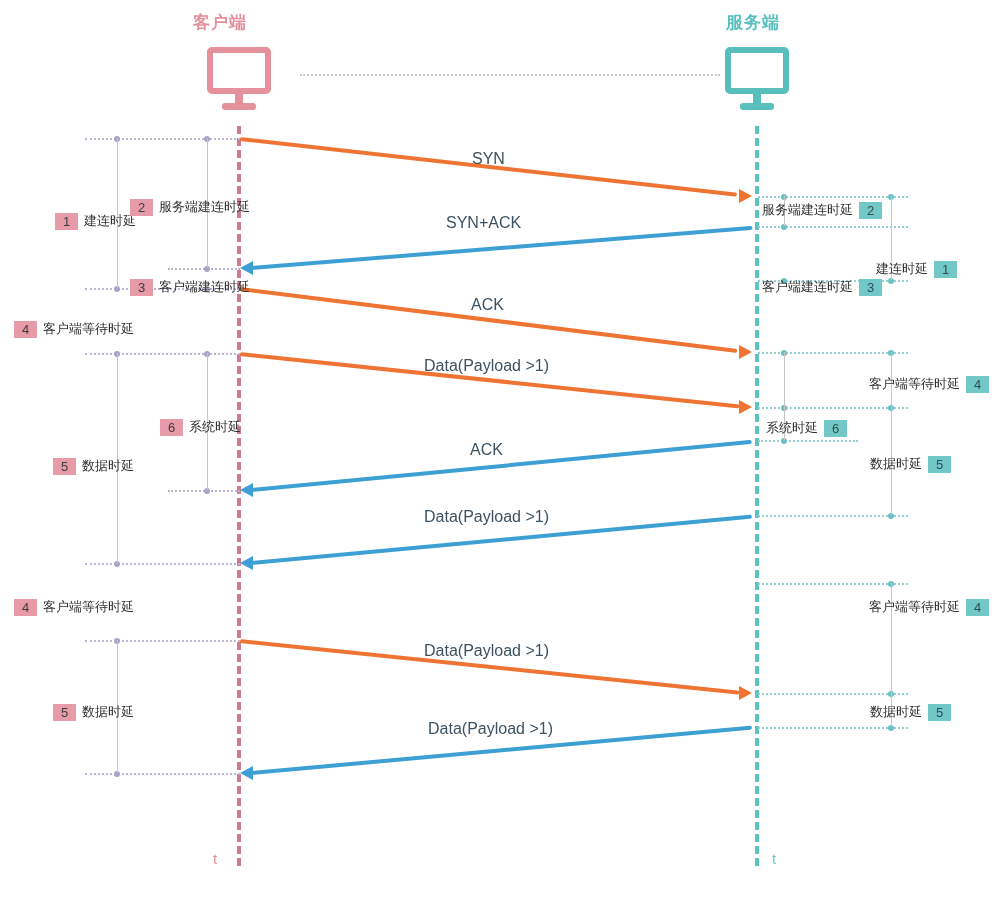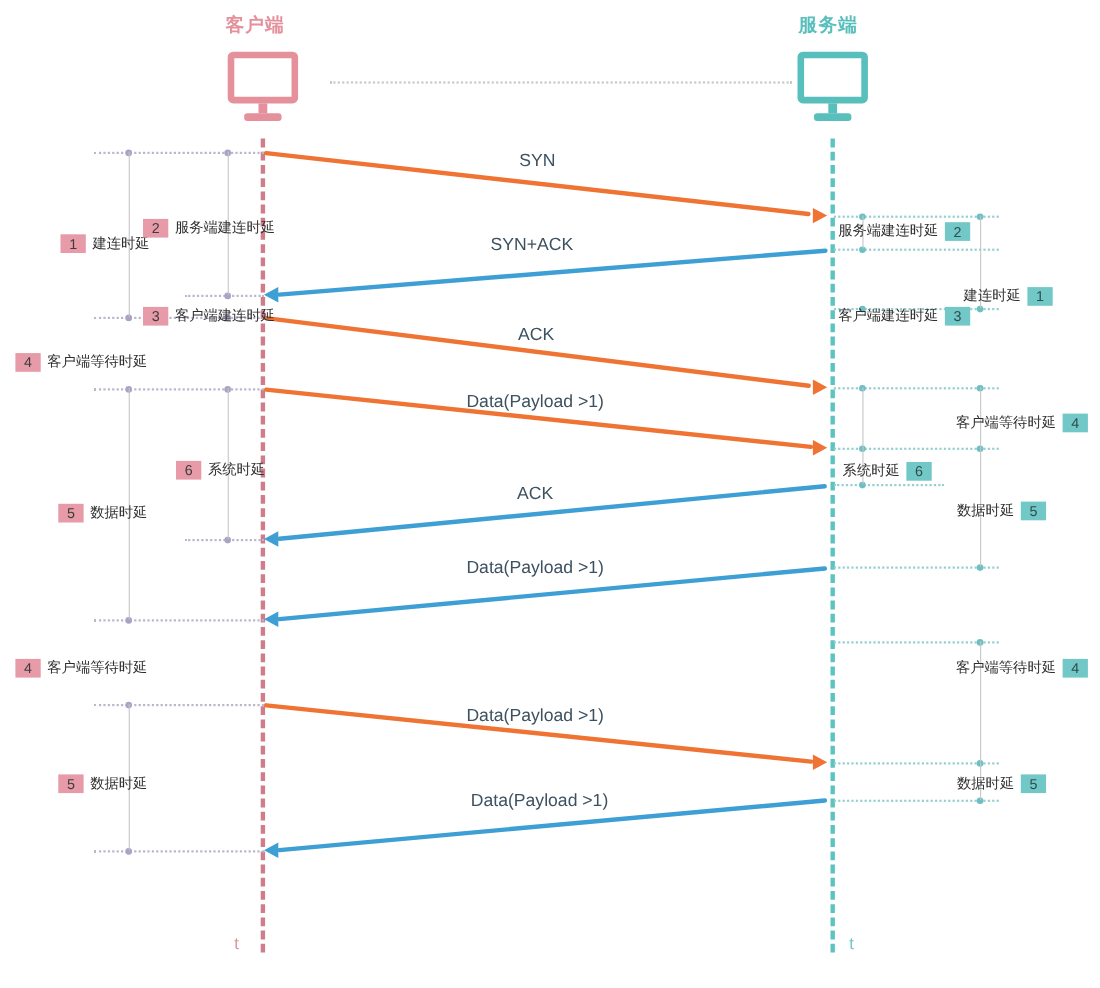--- a/index.html
+++ b/index.html
@@ -51,21 +51,21 @@
   .note .badge{display:inline-block;min-width:15px;text-align:center;padding:1px 4px;font-size:13px;line-height:15px;}
   .note.pink .badge{background:#e79aa8;color:#3d3d3d;}
   .note.teal .badge{background:#72c7c7;color:#2f4f4f;}
   .note .txt{font-size:13px;color:#2f2f2f;}
 </style>
 </head>
 <body>
 
 <div id="stage">
 
-  <div class="actor-title client" style="left:205px;top:11px;">客户端</div>
+  <div class="actor-title client" style="left:193px;top:11px;">客户端</div>
   <div class="monitor client" style="left:207px;top:47px;">
     <div class="screen"></div>
     <div class="neck"></div>
     <div class="base"></div>
   </div>
 
   <div class="actor-title server" style="left:726px;top:11px;">服务端</div>
   <div class="monitor server" style="left:725px;top:47px;">
     <div class="screen"></div>
     <div class="neck"></div>
@@ -149,21 +149,21 @@
   <div class="vbar" style="left:784px;top:196px;height:30px;"></div>
   <div class="vbar" style="left:784px;top:352px;height:88px;"></div>
   <div class="vbar" style="left:891px;top:196px;height:84px;"></div>
   <div class="vbar" style="left:891px;top:352px;height:55px;"></div>
   <div class="vbar" style="left:891px;top:407px;height:108px;"></div>
   <div class="vbar" style="left:891px;top:583px;height:110px;"></div>
   <div class="vbar" style="left:891px;top:693px;height:34px;"></div>
 
   <div class="msg orange" style="left:240px;top:137px;width:500px;transform:rotate(6.4deg);"></div>
   <div class="arrowhead right" style="left:739px;top:189px;"></div>
-  <div class="msg-label" style="left:472px;top:138px;">SYN</div>
+  <div class="msg-label" style="left:472px;top:150px;">SYN</div>
 
   <div class="msg blue" style="left:252px;top:266px;width:502px;transform:rotate(-4.6deg);"></div>
   <div class="arrowhead left" style="left:240px;top:261px;"></div>
   <div class="msg-label" style="left:446px;top:214px;">SYN+ACK</div>
 
   <div class="msg orange" style="left:240px;top:287px;width:501px;transform:rotate(7.1deg);"></div>
   <div class="arrowhead right" style="left:739px;top:345px;"></div>
   <div class="msg-label" style="left:471px;top:296px;">ACK</div>
 
   <div class="msg orange" style="left:240px;top:352px;width:502px;transform:rotate(6.0deg);"></div>

